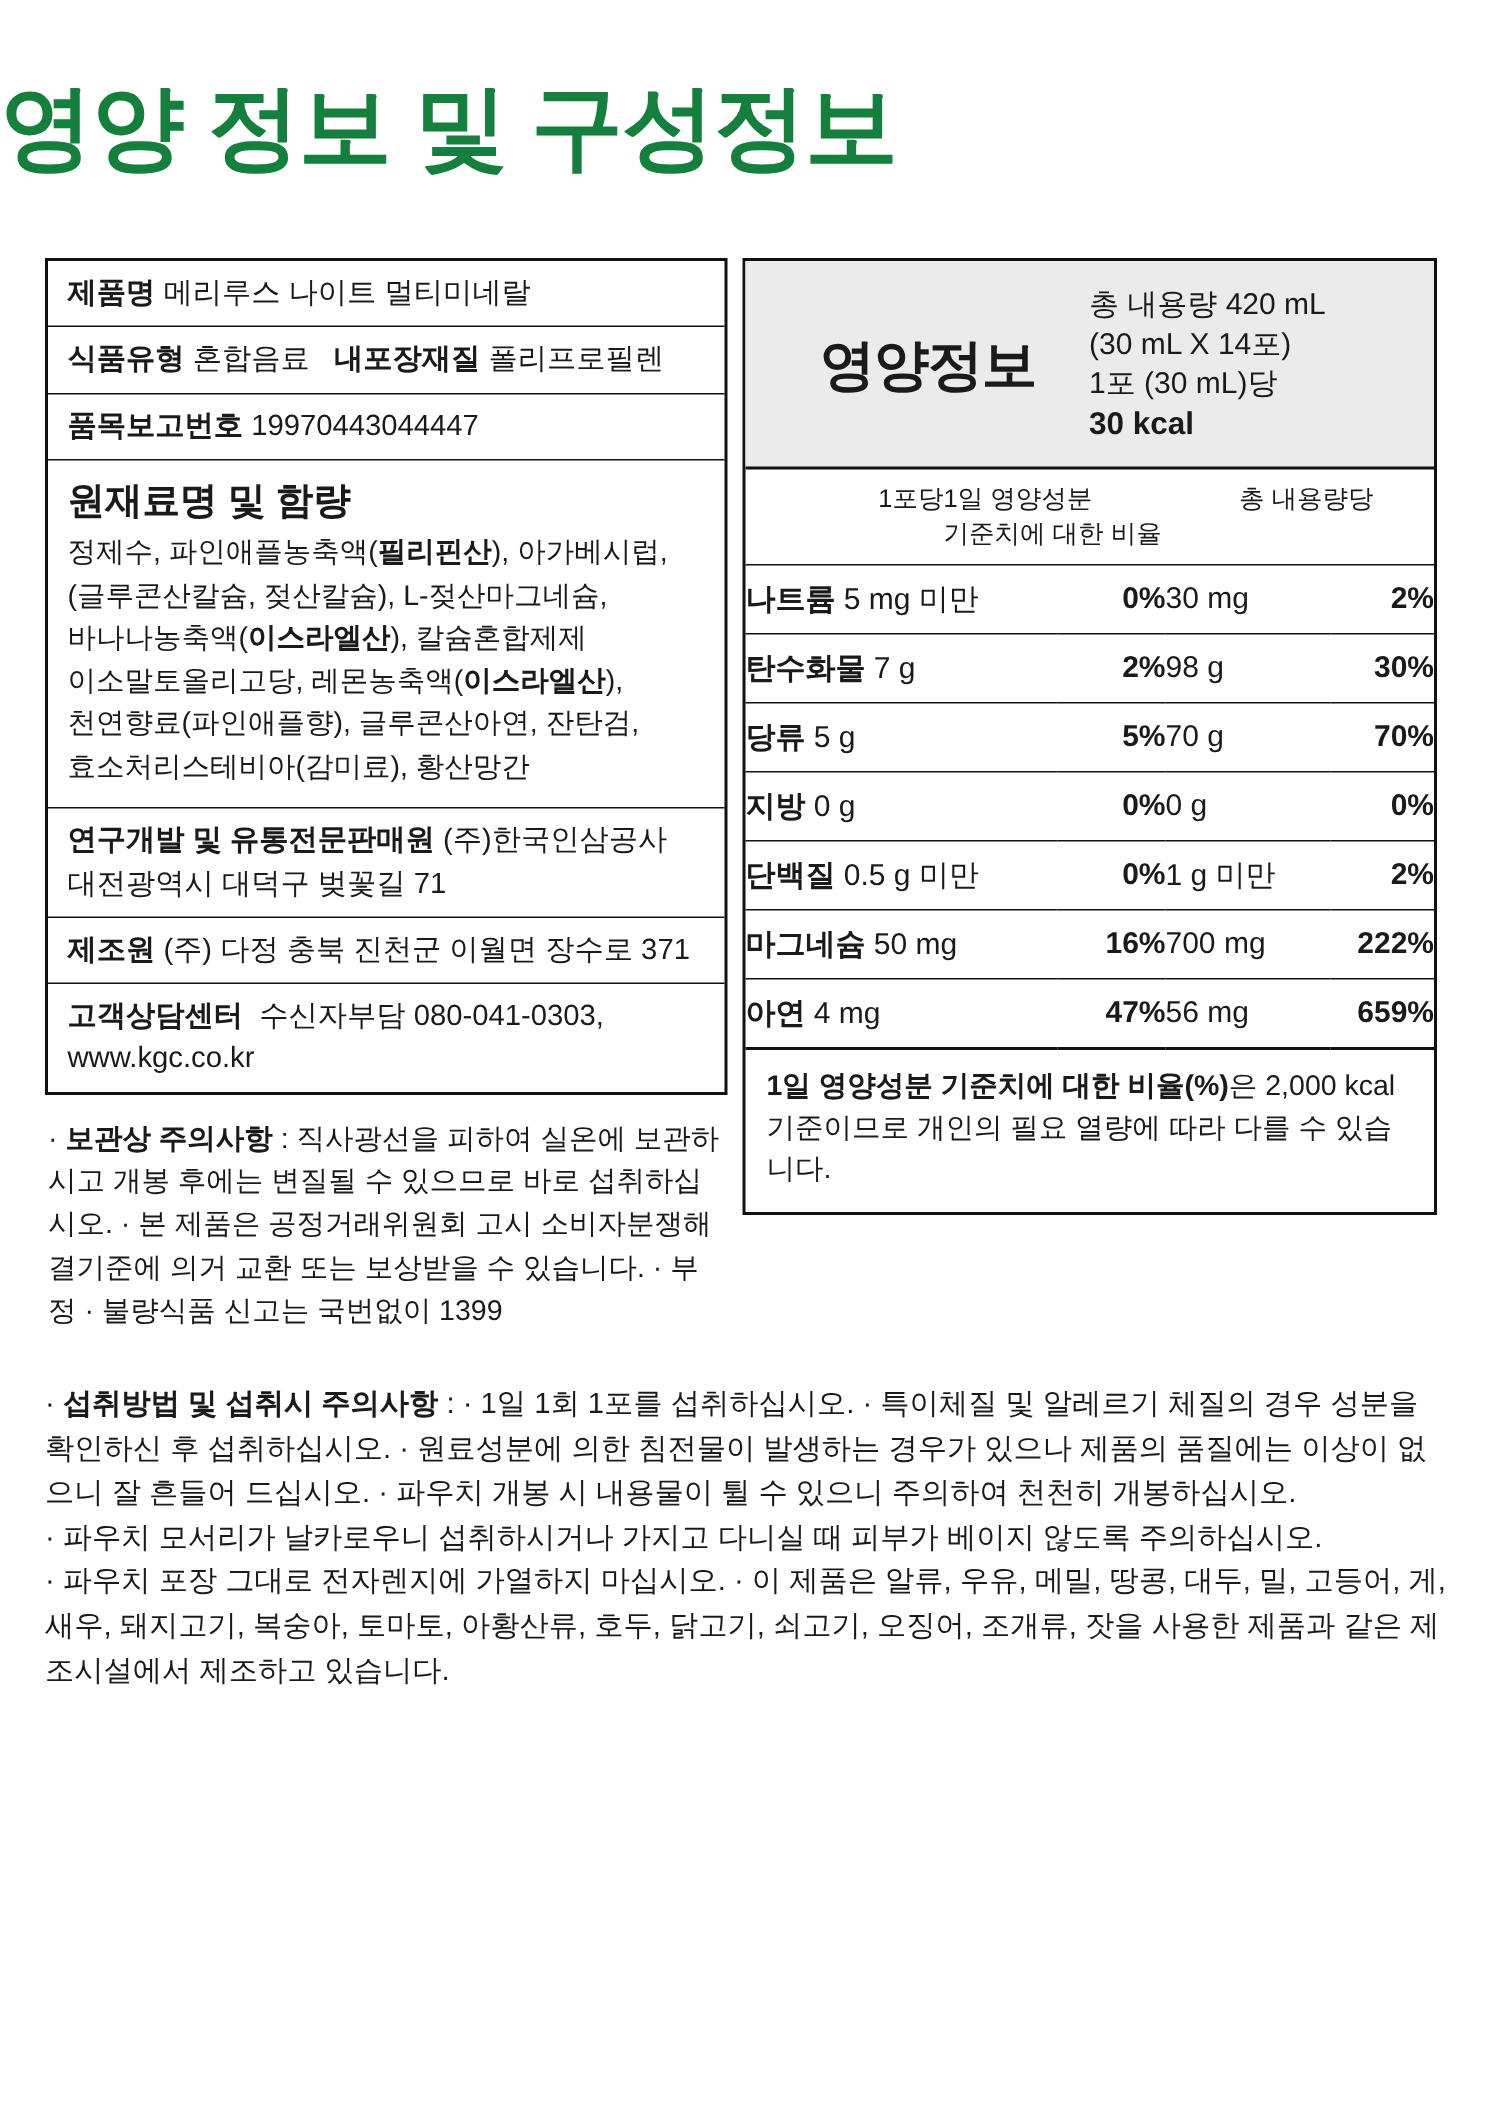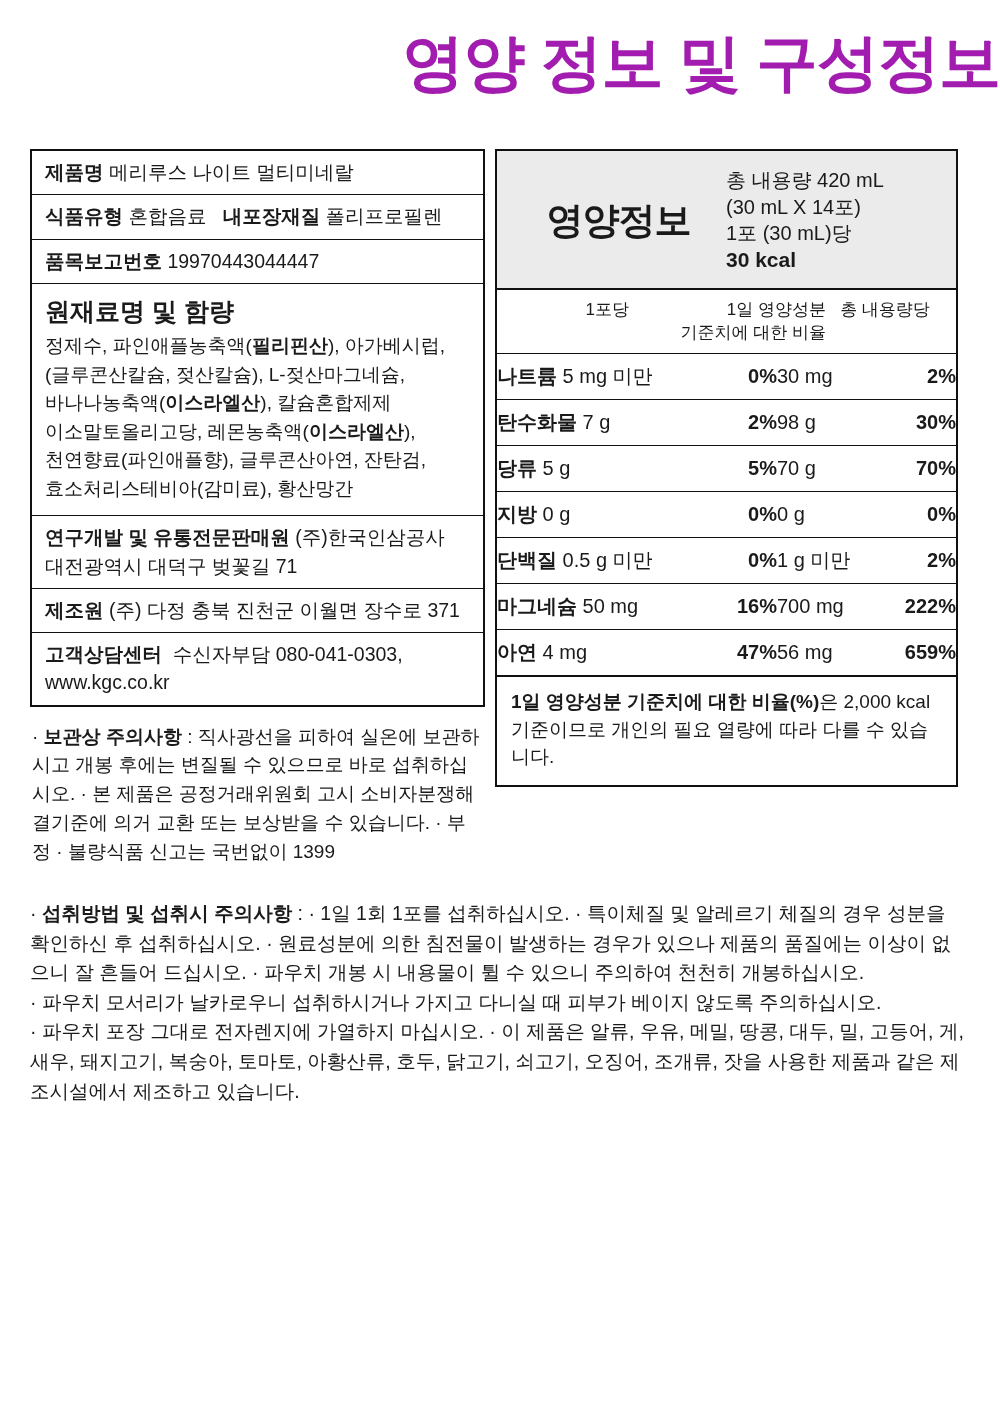--- a/index.html
+++ b/index.html
@@ -17,27 +17,27 @@
   }
   .page {
     width: 1000px;
     height: 1413px;
     position: relative;
     box-sizing: border-box;
   }
 
   
   .page-title {
-    text-align: right;
+    text-align: left;
     font-size: 62px;
     font-weight: 700;
     letter-spacing: -1px;
-    padding-top: 29px;
+    padding-top: 52px;
     line-height: 1.1;
-    color: #a21caf;
+    color: #15803d;
   }
 
   
   .columns {
     display: flex;
     gap: 10px;
     padding: 0 30px;
     margin-top: 52px;
     align-items: flex-start;
   }
@@ -123,22 +123,22 @@
   }
 
   .nutri-subhead {
     display: flex;
     padding: 9px 12px 8px 12px;
     border-bottom: 1.5px solid #111;
     font-size: 17px;
     line-height: 1.35;
   }
   .nutri-subhead .c1 { width: 120px; text-align: right; }
-  .nutri-subhead .c2 { flex: 1; text-align: right; }
-  .nutri-subhead .c3 { width: 118px; text-align: center; }
+  .nutri-subhead .c2 { flex: 1; text-align: left; }
+  .nutri-subhead .c3 { width: 118px; text-align: left; }
 
   table.nutri {
     width: 100%;
     border-collapse: collapse;
     font-size: 20px;
   }
   table.nutri td {
     border-bottom: 1.5px solid #111;
     padding: 9px 0;
     vertical-align: middle;

